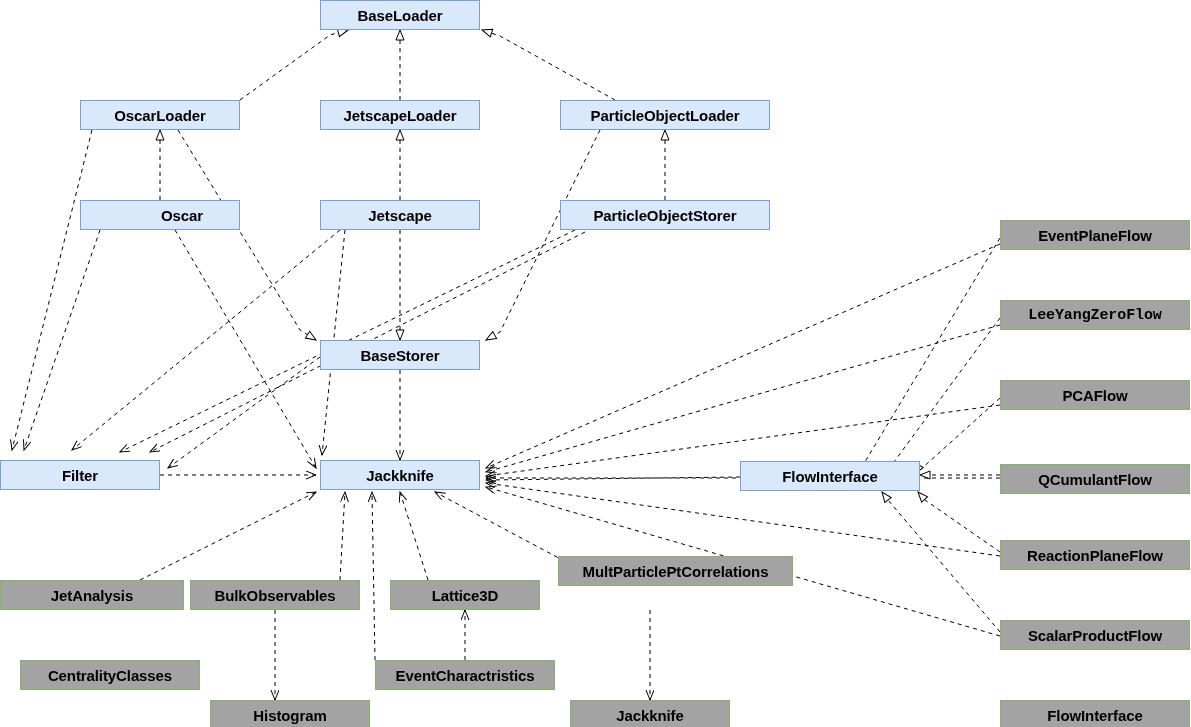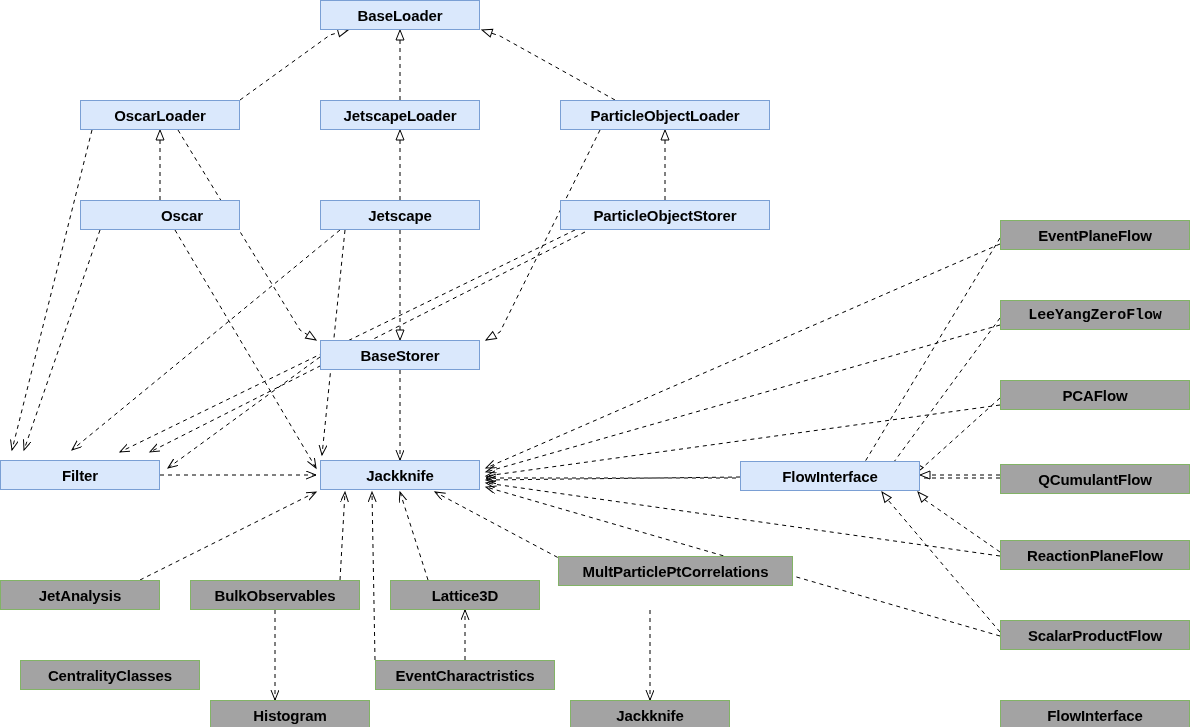--- a/index.html
+++ b/index.html
@@ -155,21 +155,21 @@
       </div>
       <div class="node green" style="left: 1000px; top: 540px; width: 190px; height: 30px;">
         <span class="node-label">ReactionPlaneFlow</span>
       </div>
       <div class="node green" style="left: 1000px; top: 620px; width: 190px; height: 30px;">
         <span class="node-label">ScalarProductFlow</span>
       </div>
       <div class="node green" style="left: 1000px; top: 700px; width: 190px; height: 30px;">
         <span class="node-label">FlowInterface</span>
       </div>
-      <div class="node green" style="left: 0px; top: 580px; width: 160px; height: 30px;">
+      <div class="node green" style="left: 0px; top: 580px; width: 184px; height: 30px;">
         <span class="node-label">JetAnalysis</span>
       </div>
       <div class="node green" style="left: 190px; top: 580px; width: 170px; height: 30px;">
         <span class="node-label">BulkObservables</span>
       </div>
       <div class="node green" style="left: 390px; top: 580px; width: 150px; height: 30px;">
         <span class="node-label">Lattice3D</span>
       </div>
       <div class="node green" style="left: 558px; top: 556px; width: 235px; height: 30px;">
         <span class="node-label">MultParticlePtCorrelations</span>

